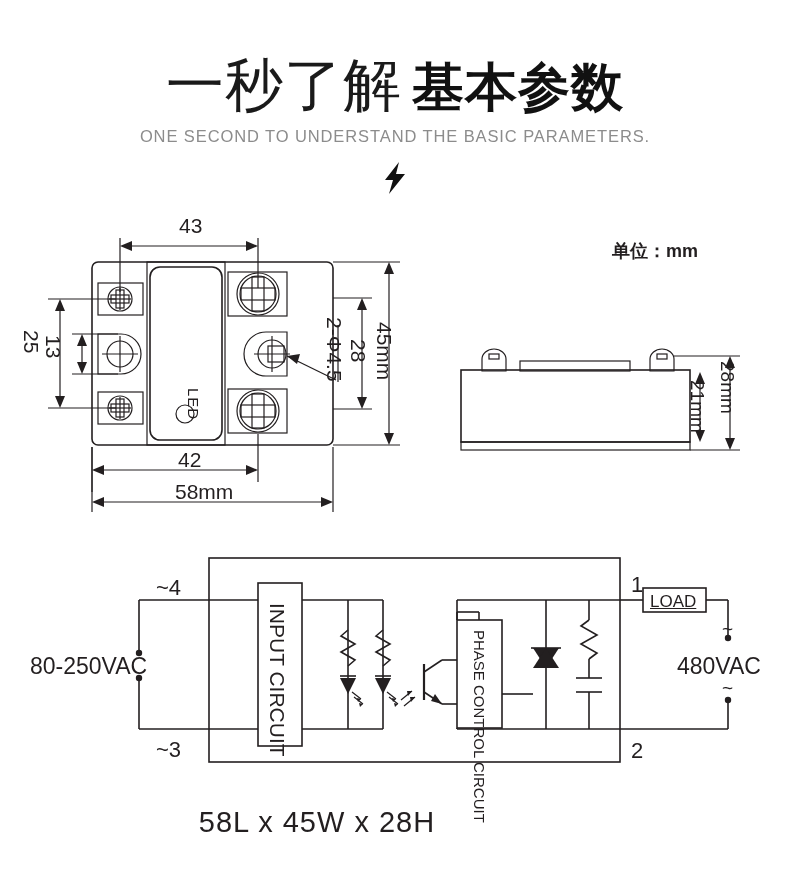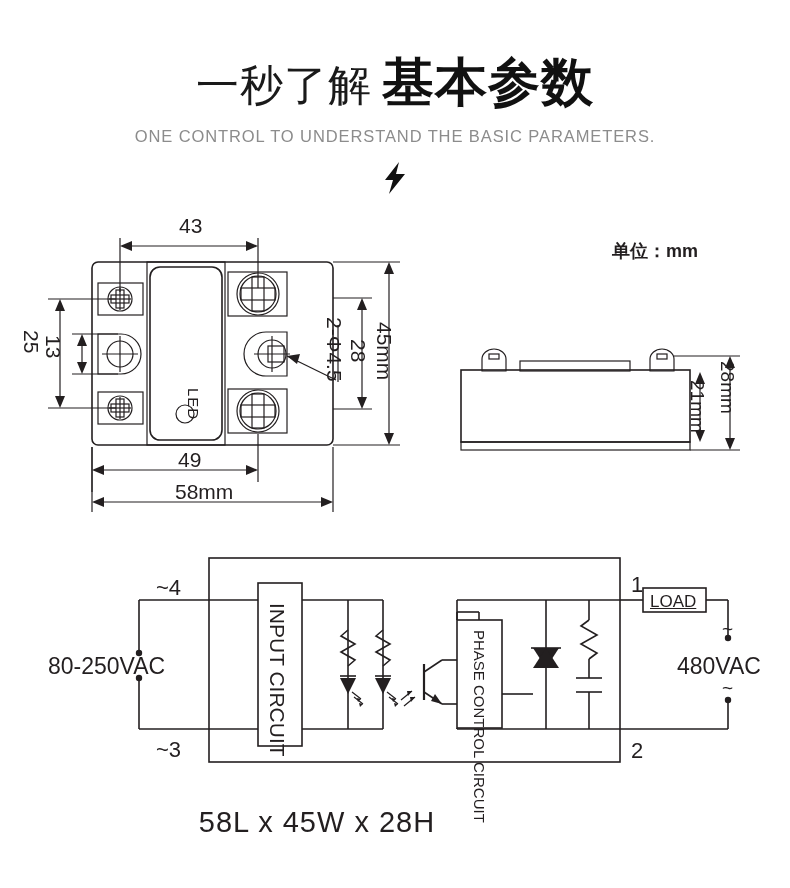--- a/index.html
+++ b/index.html
@@ -32,21 +32,21 @@
     position: absolute;
     left: 0;
     top: 56px;
     width: 790px;
     text-align: center;
     white-space: nowrap;
     line-height: 1;
   }
   .title-light {
     font-family: Liberation Sans, sans-serif;
-    font-size: 43px;
+    font-size: 58px;
     font-weight: 300;
     color: #1a1a1a;
     letter-spacing: 1px;
   }
   .title-bold {
     font-family: "Liberation Sans", sans-serif;
     font-size: 52px;
     font-weight: 700;
     color: #111111;
     letter-spacing: 1px;
@@ -122,21 +122,21 @@
 </style>
 </head>
 <body>
 
 <div id="page">
 
   <div class="header">
     <div class="title-row">
       <span class="title-light">一秒了解</span><span class="title-bold">基本参数</span>
     </div>
-    <div class="subtitle">ONE CONTROL TO UNDERSTAND THE BASIC PARAMETERS.</div>
+    <div class="subtitle">ONE SECOND TO UNDERSTAND THE BASIC PARAMETERS.</div>
     <div class="bolt">
       <svg width="26" height="32" viewBox="0 0 26 32">
         <path d="M17 0 L3 18 L11 18 L7 32 L23 12 L14 12 Z" fill="#111111"></path>
       </svg>
     </div>
   </div>
 
   <div class="svg-wrap">
   <svg class="draw" width="790" height="888" viewBox="0 0 790 888">
 
@@ -367,21 +367,21 @@
       <rect x="643" y="588" width="63" height="24" class="ln"></rect>
     </g>
 
   </svg>
   </div>
 
   <div class="lbl unit-label" style="left:612px; top:242px;">单位：mm</div>
 
   <div class="lbl dim" style="left:179px; top:215px;">43</div>
 
-  <div class="lbl dim" style="left:178px; top:449px;">49</div>
+  <div class="lbl dim" style="left:178px; top:449px;">42</div>
 
   <div class="lbl dim" style="left:175px; top:481px;">58mm</div>
 
   <div class="lbl dim rot90" style="left:42px; top:330px;">25</div>
 
   <div class="lbl dim rot90" style="left:64px; top:335px;">13</div>
 
   <div class="lbl dim rot90" style="left:395px; top:322px;">45mm</div>
 
   <div class="lbl dim rot90" style="left:369px; top:339px;">28</div>
@@ -391,21 +391,21 @@
   <div class="lbl led-label rot90" style="left:201px; top:388px;">LED</div>
 
   <div class="lbl dim-s rot90" style="left:737px; top:361px;">28mm</div>
 
   <div class="lbl dim-s rot90" style="left:707px; top:380px;">21mm</div>
 
   <div class="lbl ckt-num" style="left:156px; top:577px;">~4</div>
 
   <div class="lbl ckt-num" style="left:156px; top:739px;">~3</div>
 
-  <div class="lbl ckt-txt" style="left:48px; top:655px;">80-250VAC</div>
+  <div class="lbl ckt-txt" style="left:30px; top:655px;">80-250VAC</div>
 
   <div class="lbl ckt-num" style="left:631px; top:574px;">1</div>
 
   <div class="lbl ckt-num" style="left:631px; top:740px;">2</div>
 
   <div class="lbl ckt-txt" style="left:637px; top:655px;margin-left:40px;">480VAC</div>
 
   <div class="lbl load-txt" style="left:650px; top:593px;">LOAD</div>
 
   <div class="lbl ckt-tilde" style="left:722px; top:619px;">~</div>

